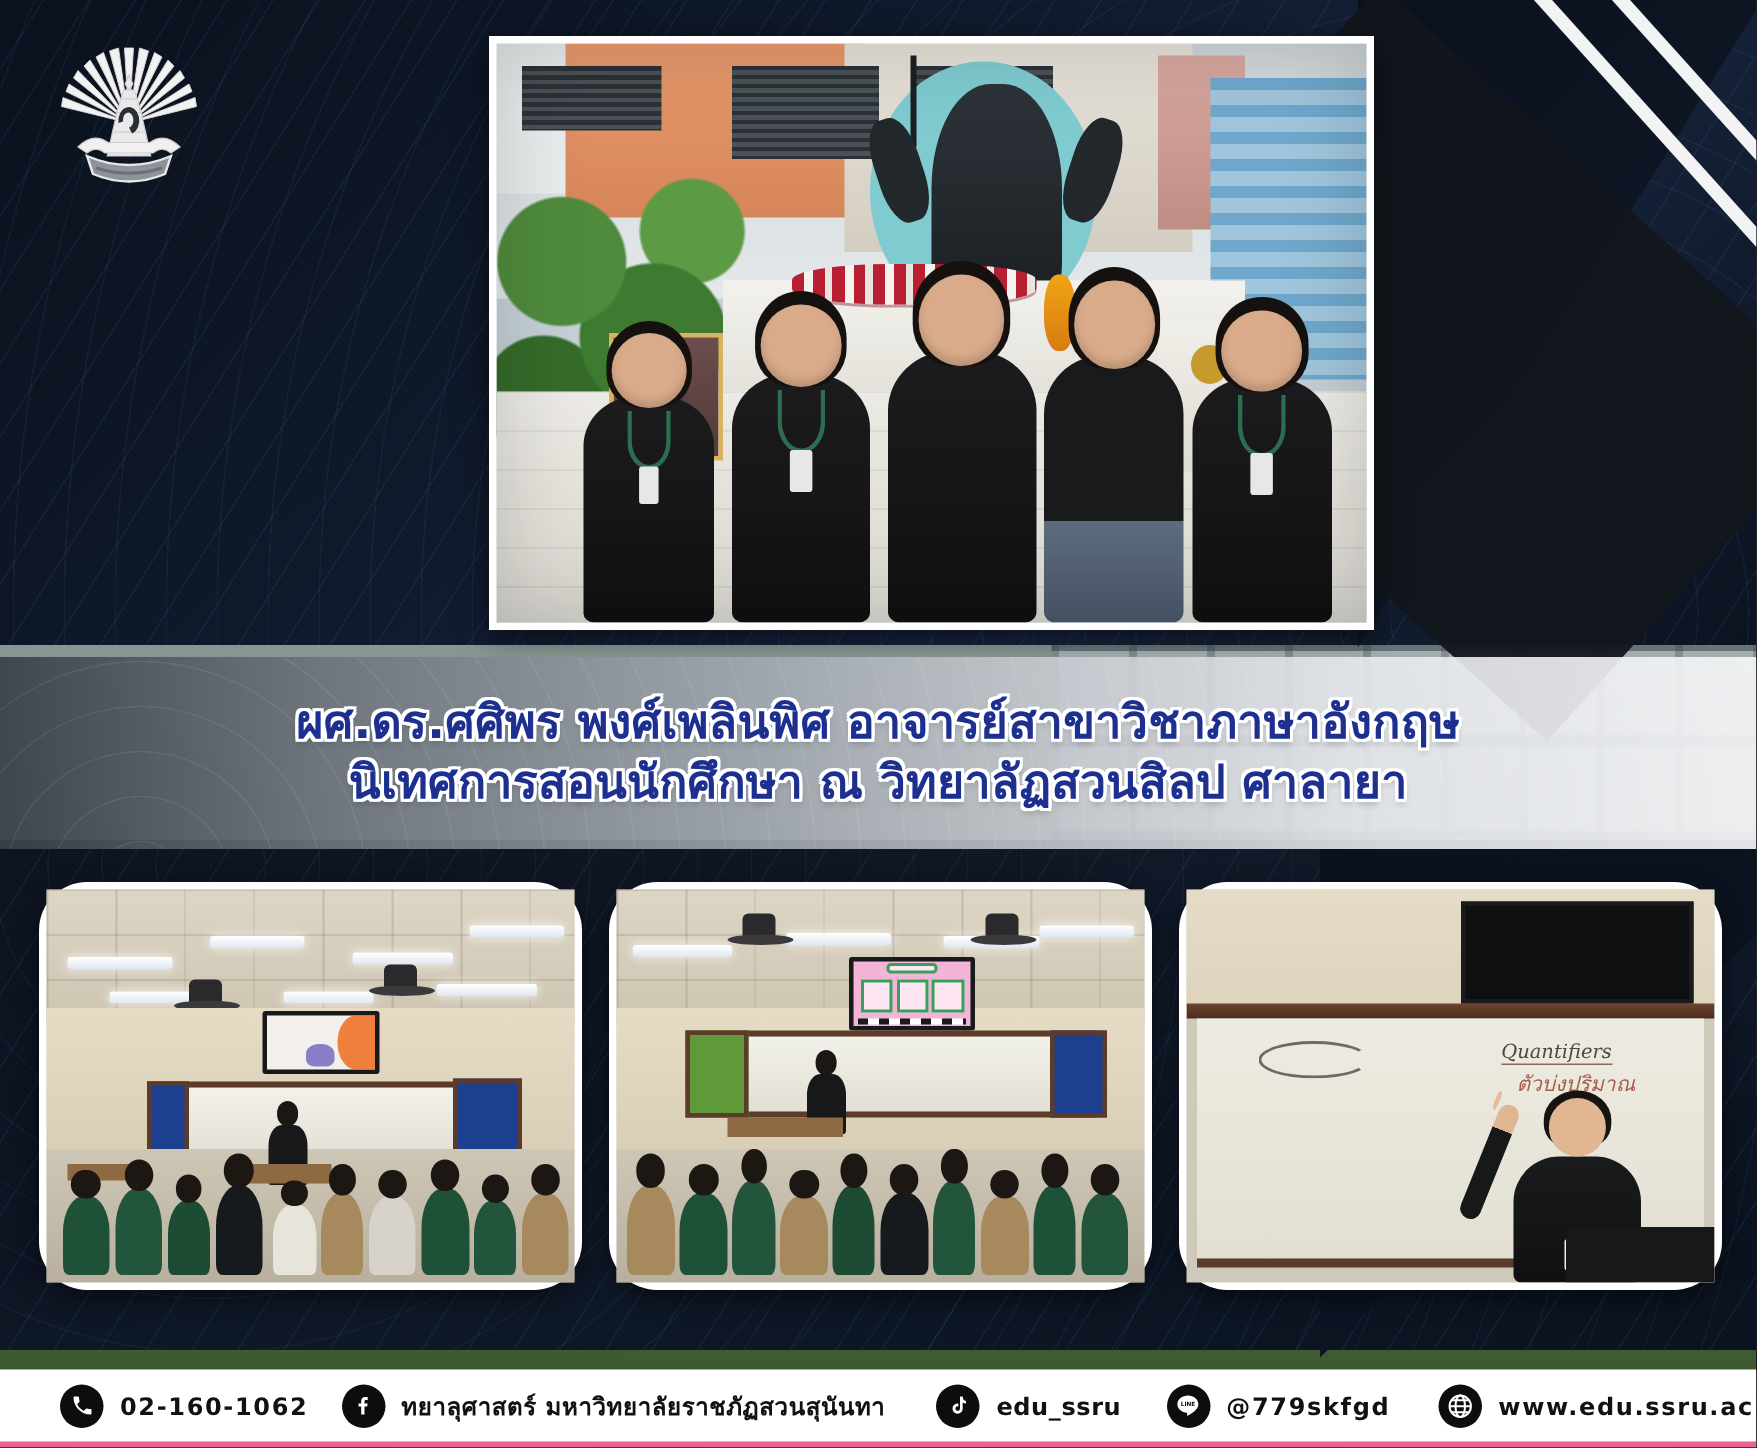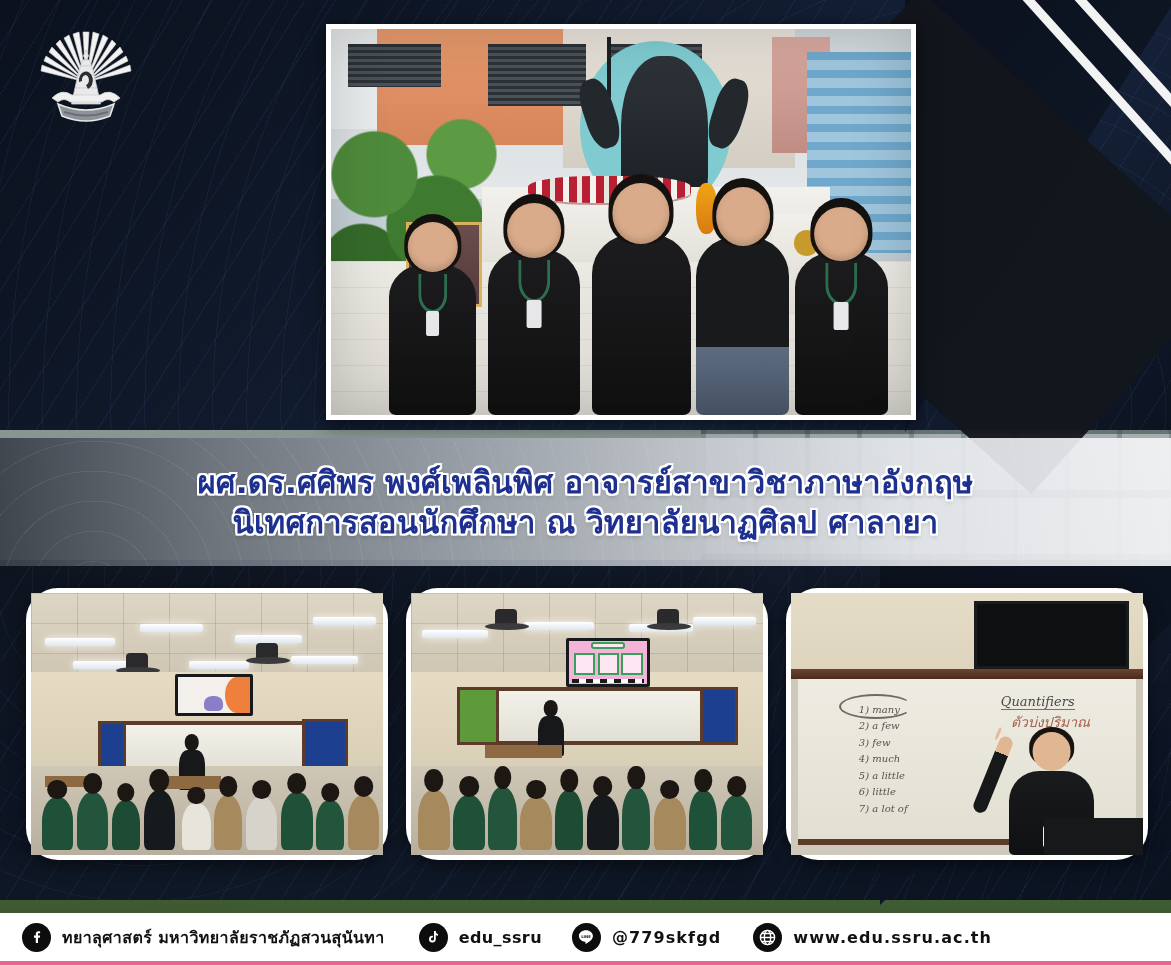--- a/index.html
+++ b/index.html
@@ -481,21 +481,21 @@
         <div class="p-head"></div>
         <div class="p-lanyard"></div>
         <div class="p-badge"></div>
       </div>
       <div class="hero-shadow"></div>
     </div>
   </div>
 
   <div class="title-band">
     <div class="title-line">ผศ.ดร.ศศิพร พงศ์เพลินพิศ อาจารย์สาขาวิชาภาษาอังกฤษ</div>
-    <div class="title-line">นิเทศการสอนนักศึกษา ณ วิทยาลัยนาฏศิลป ศาลายา</div>
+    <div class="title-line">นิเทศการสอนนักศึกษา ณ วิทยาลัฏสวนสิลป ศาลายา</div>
   </div>
 
   <div class="shots">
 
     <div class="shot s1">
       <div class="shot-in">
         <div class="cl-ceiling"></div>
         <div class="cl-tube" style="left:4%;  top:17%; width:20%;"></div>
         <div class="cl-tube" style="left:31%; top:12%; width:18%;"></div>
         <div class="cl-tube" style="left:58%; top:16%; width:19%;"></div>
@@ -575,46 +575,45 @@
 
     <div class="shot s3">
       <div class="shot-in">
         <div class="wb-wall"></div>
         <div class="wb-tv"></div>
         <div class="wb-rail"></div>
         <div class="wb-board">
           <div class="wb-loop"></div>
           <div class="wb-title">Quantifiers</div>
           <div class="wb-sub">ตัวบ่งปริมาณ</div>
-          <div class="wb-list">
-            <div>1) many</div>
-            <div>2) a few</div>
-            <div>3) few</div>
-            <div>4) much</div>
-            <div>5) a little</div>
-            <div>6) little</div>
-            <div>7) a lot of</div>
-          </div>
         </div>
         <div class="wb-teacher">
           <div class="tb"></div>
           <div class="thr"></div>
           <div class="th"></div>
           <div class="wb-badge"></div>
           <div class="wb-arm">
             <div class="wb-hand"></div>
           </div>
         </div>
         <div class="wb-podium"></div>
       </div>
     </div>
   </div>
 
   <div class="footer">
 
+    <div class="f-item f-gap-a">
+      <span class="f-ico">
+        <svg width="16" height="16" viewBox="0 0 24 24" fill="#fff">
+          <path d="M6.6 10.8c1.4 2.8 3.8 5.1 6.6 6.6l2.2-2.2c.3-.3.7-.4 1-.2 1.2.4 2.4.6 3.6.6.6 0 1 .4 1 1V20c0 .6-.4 1-1 1C10.6 21 3 13.4 3 4c0-.6.4-1 1-1h3.5c.6 0 1 .4 1 1 0 1.3.2 2.5.6 3.6.1.4 0 .8-.2 1l-2.3 2.2z"></path>
+        </svg>
+      </span>
+      <span class="f-txt mono">02-160-1062</span>
+    </div>
 
     <div class="f-item f-gap-b">
       <span class="f-ico">
         <svg width="16" height="16" viewBox="0 0 24 24" fill="#fff">
           <path d="M13.5 21v-8h2.7l.4-3.1h-3.1V7.9c0-.9.25-1.5 1.55-1.5H16.7V3.6c-.3 0-1.3-.1-2.45-.1-2.42 0-4.08 1.48-4.08 4.2v2.2H7.5V13h2.67v8h3.33z"></path>
         </svg>
       </span>
       <span class="f-txt">ทยาลุศาสตร์ มหาวิทยาลัยราชภัฏสวนสุนันทา</span>
     </div>
 

